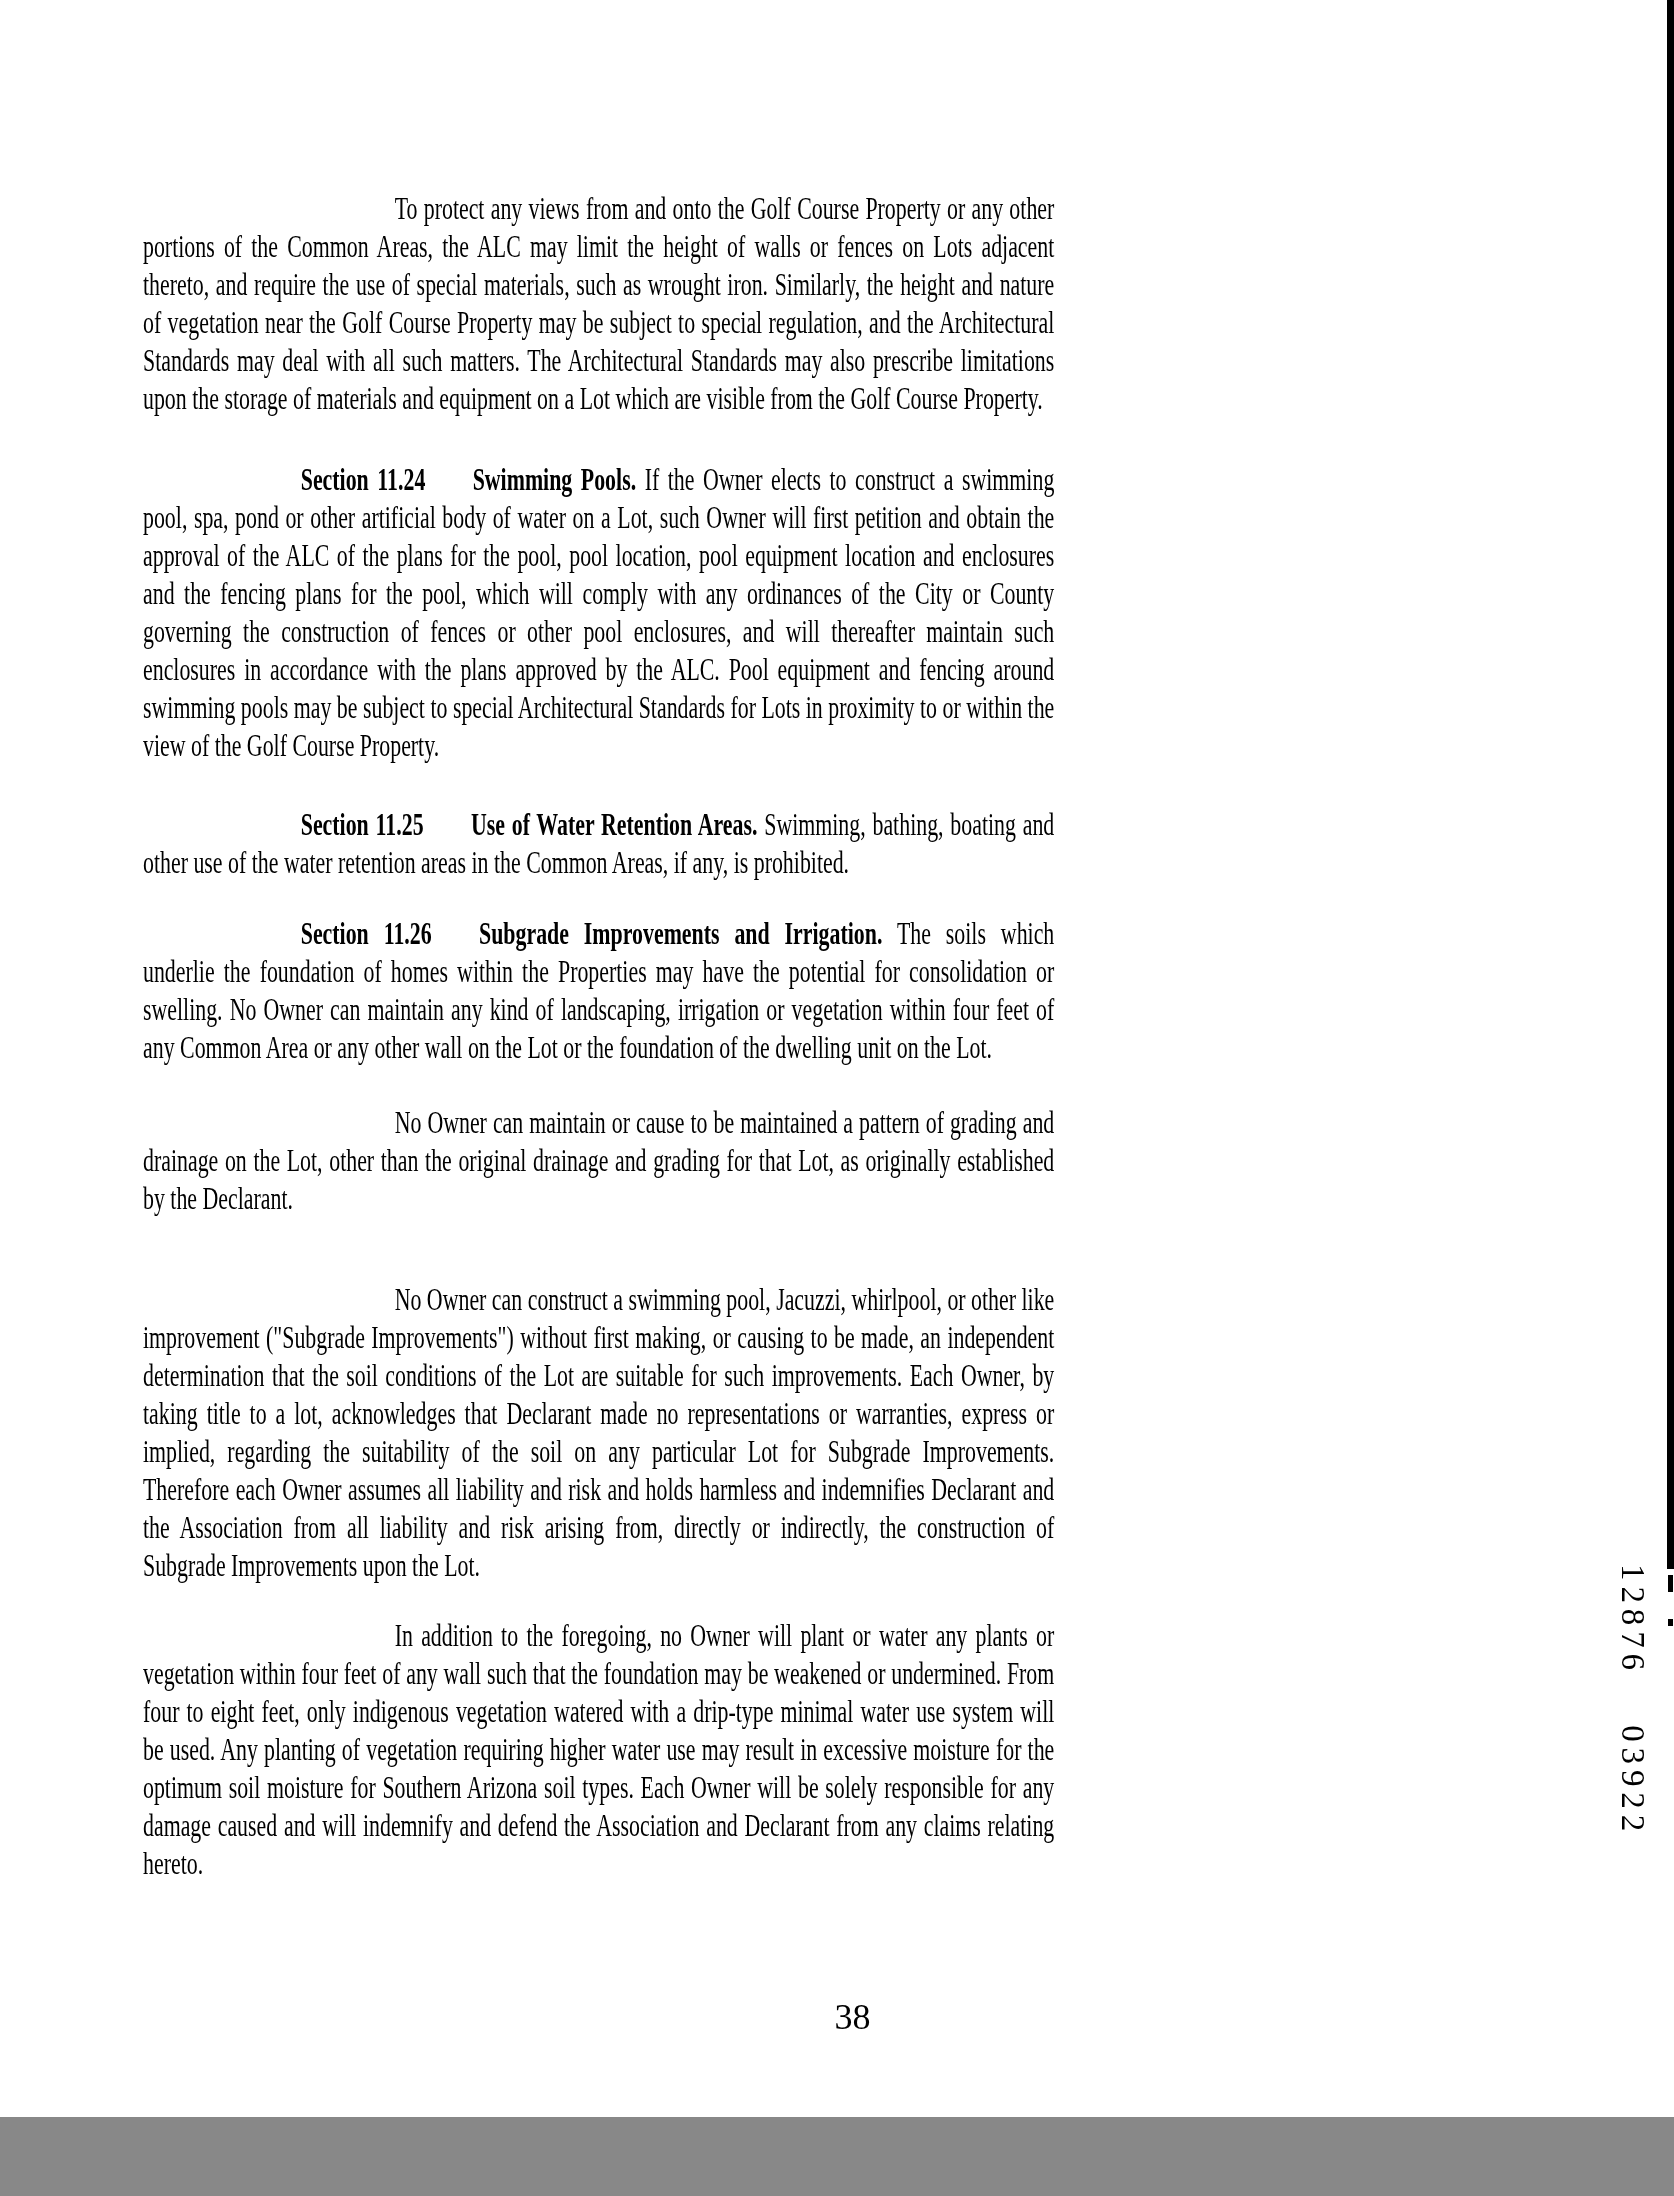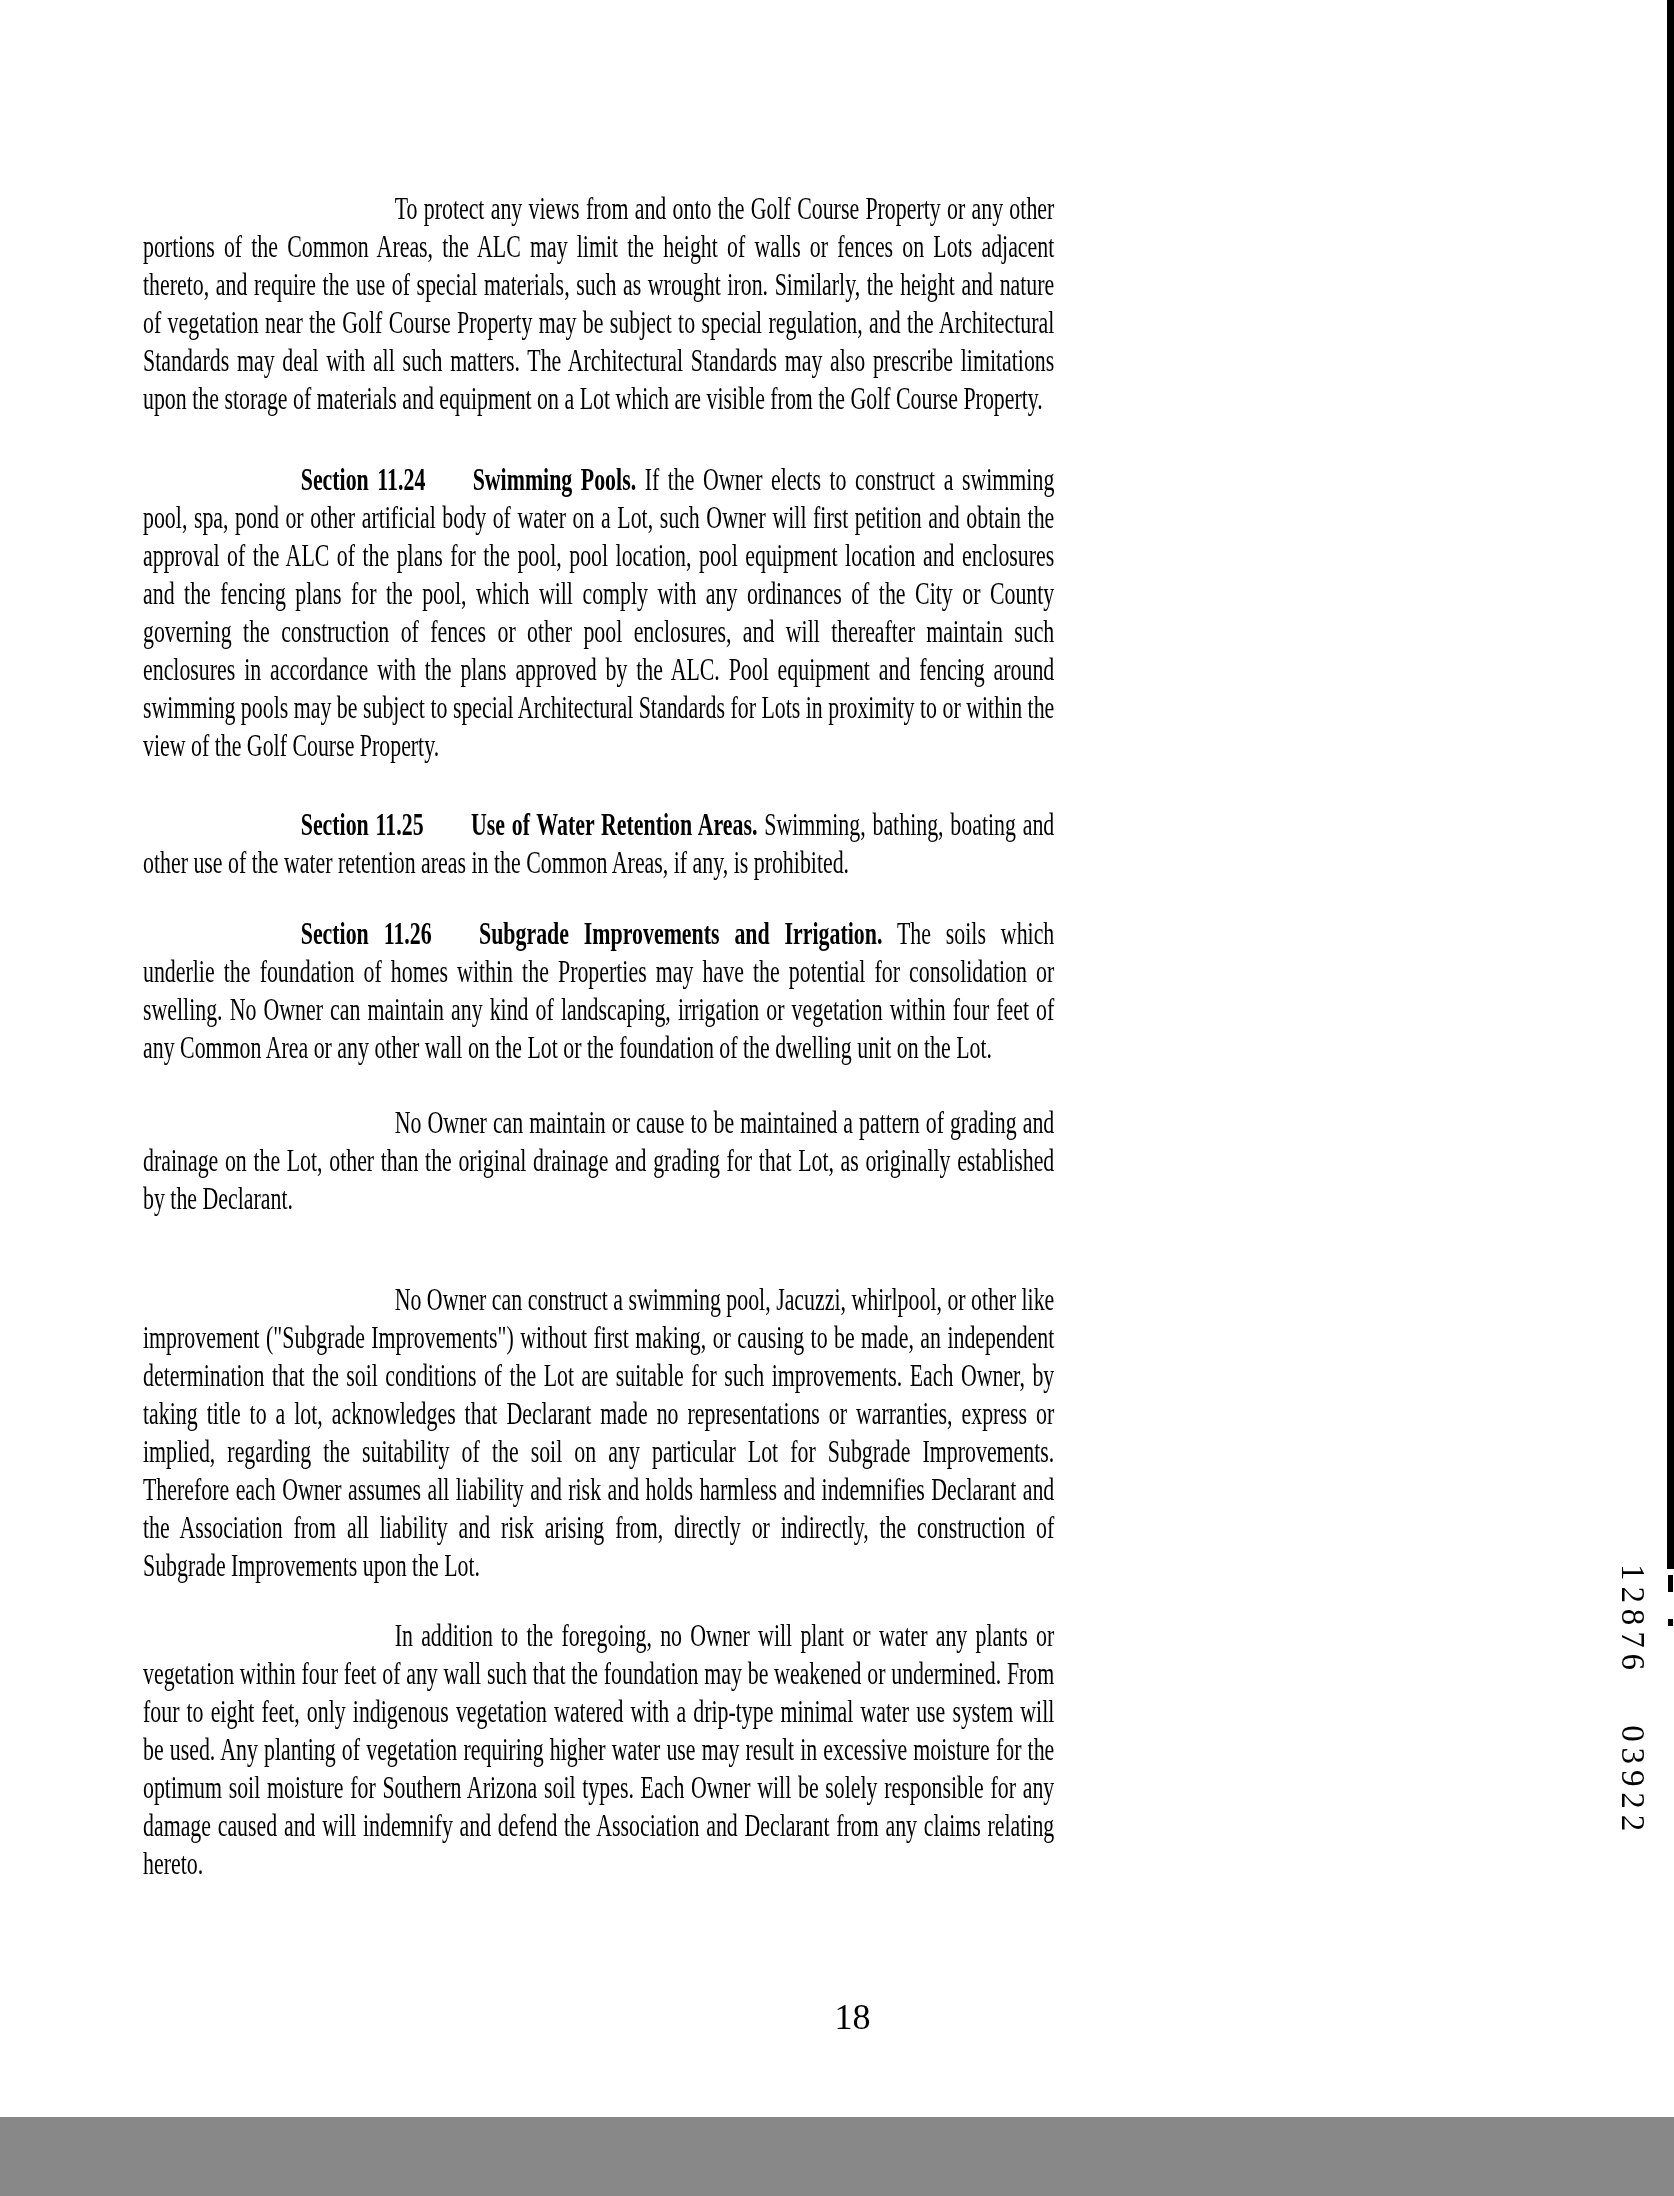--- a/index.html
+++ b/index.html
@@ -106,21 +106,21 @@
     <p class="para indent-sec m4"><span class="sec-label">Section 11.26</span><span class="sec-title">Subgrade Improvements and Irrigation.</span> <span>The soils which underlie the foundation of homes within the Properties may have the potential for consolidation or swelling.  No Owner can maintain any kind of landscaping, irrigation or vegetation within four feet of any Common Area or any other wall on the Lot or the foundation of the dwelling unit on the Lot.</span></p>
 
     <p class="para indent-deep m5"><span>No Owner can maintain or cause to be maintained a pattern of grading and drainage on the Lot, other than the original drainage and grading for that Lot, as originally established by the Declarant.</span></p>
 
     <p class="para indent-deep m6"><span>No Owner can construct a swimming pool, Jacuzzi, whirlpool, or other like improvement ("Subgrade Improvements") without first making, or causing to be made, an independent determination that the soil conditions of the Lot are suitable for such improvements. Each Owner, by taking title to a lot, acknowledges that Declarant made no representations or warranties, express or implied, regarding the suitability of the soil on any particular Lot for Subgrade Improvements.  Therefore each Owner assumes all liability and risk and holds harmless and indemnifies Declarant and the Association from all liability and risk arising from, directly or indirectly, the construction of Subgrade Improvements upon the Lot.</span></p>
 
     <p class="para indent-deep m7"><span>In addition to the foregoing, no Owner will plant or water any plants or vegetation within four feet of any wall such that the foundation may be weakened or undermined.  From four to eight feet, only indigenous vegetation watered with a drip-type minimal water use system will be used.  Any planting of vegetation requiring higher water use may result in excessive moisture for the optimum soil moisture for Southern Arizona soil types.  Each Owner will be solely responsible for any damage caused and will indemnify and defend the Association and Declarant from any claims relating hereto.</span></p>
 
   </div>
 
-  <div class="page-number">18</div>
+  <div class="page-number">38</div>
 
   <div class="stamp">12876 03922</div>
 
   <div class="edge-line"></div>
   <div class="edge-dash-a"></div>
   <div class="edge-dash-b"></div>
 
 </div>
 
 

